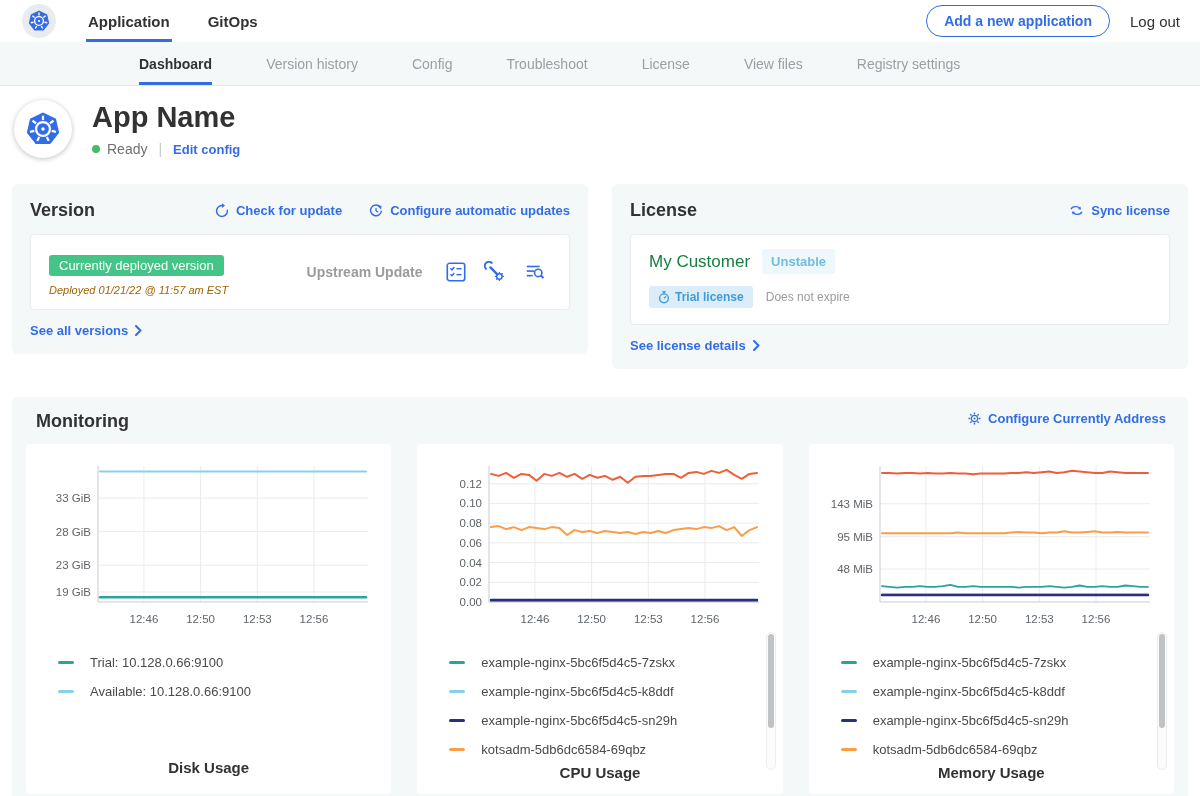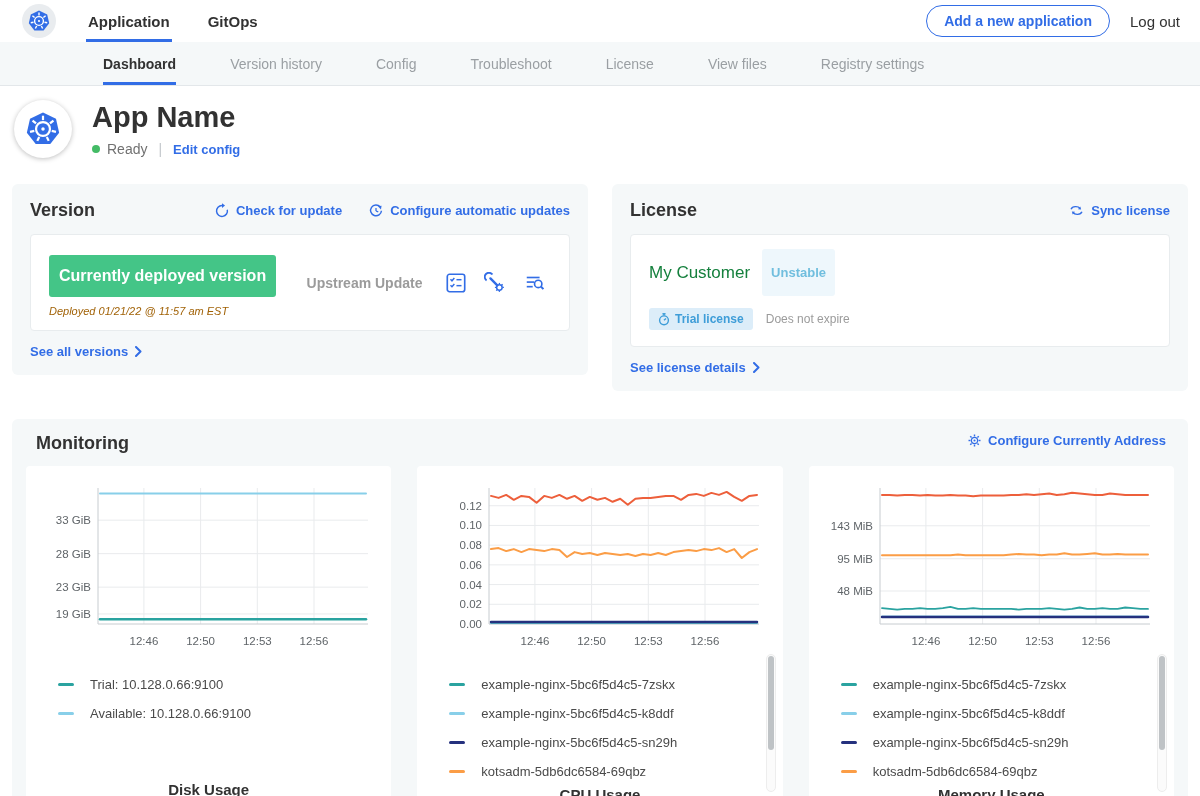--- a/index.html
+++ b/index.html
@@ -31,21 +31,21 @@
   .add-app-btn {
     border: 1px solid #326de6; color: #326de6; background: #fff;
     font-size: 14px; font-weight: 700; border-radius: 17px;
     padding: 7px 17px; cursor: pointer; font-family: inherit;
   }
   .logout { font-size: 15px; color: #323232; cursor: pointer; }
 
   
   .subnav {
     height: 44px; background: #f5f8f9; border-bottom: 1px solid #e3e7ea;
-    display: flex; align-items: stretch; padding-left: 76px;
+    display: flex; align-items: stretch; padding-left: 112px;
   }
   .subnav-tab {
     font-size: 14px; color: #9a9fa3; display: flex; align-items: center;
     margin: 0 27px; border-bottom: 3px solid transparent; padding-top: 3px; cursor: pointer;
   }
   .subnav-tab.active { color: #323232; font-weight: 700; border-bottom-color: #326de6; }
 
   
   .app-header { display: flex; padding: 14px 12px 18px 14px; align-items: center; }
   .app-icon-circle {
@@ -76,37 +76,37 @@
   }
   .inner-card {
     background: #fff; border: 1px solid #e8ecee; border-radius: 4px;
     margin-top: 13px; padding: 13px 18px; display: flex; align-items: center;
   }
   .version-left { min-width: 235px; }
   .ver-row1 { display: flex; align-items: baseline; }
   .ver-number { font-size: 26px; font-weight: 700; color: #323232; }
   .ver-seq { font-size: 13px; color: #9b9b9b; margin-left: 10px; }
   .deployed-badge {
-    display: inline-block; background: #44c587; color: #fff; font-size: 16px;
-    font-weight: 700; border-radius: 3px; padding: 12px 10px; margin-top: 7px;
+    display: inline-block; background: #44c587; color: #fff; font-size: 13px;
+    font-weight: 400; border-radius: 3px; padding: 3px 10px; margin-top: 7px;
   }
   .deployed-at { font-size: 11px; color: #a16207; margin-top: 8px; font-style: italic; }
   .upstream { flex: 1; text-align: center; font-size: 14px; font-weight: 700; color: #9b9b9b; }
   .ver-actions { display: flex; gap: 17px; align-items: center; padding-right: 4px; }
   .ver-actions svg { cursor: pointer; }
   .see-link {
     margin-top: 13px; font-size: 13px; font-weight: 700; color: #326de6;
     display: flex; align-items: center; gap: 7px; cursor: pointer;
   }
   .license-inner { display: block; padding: 14px 18px 16px 18px; }
   .lic-row1 { display: flex; align-items: center; }
   .customer-name { font-size: 17px; font-weight: 400; color: #15803d; }
   .channel-badge {
     margin-left: 12px; background: #eef7fc; color: #70bede;
-    font-size: 13px; font-weight: 600; border-radius: 3px; padding: 16px 9px;
+    font-size: 13px; font-weight: 600; border-radius: 3px; padding: 5px 9px;
   }
   .lic-row2 { display: flex; align-items: center; margin-top: 12px; }
   .trial-badge {
     background: #dcedf9; color: #3e9dd8; font-size: 12px; font-weight: 700;
     border-radius: 3px; padding: 4px 9px; display: flex; align-items: center; gap: 5px;
   }
   .expiry { font-size: 12px; color: #9b9b9b; margin-left: 13px; }
 
   
   .monitoring {

